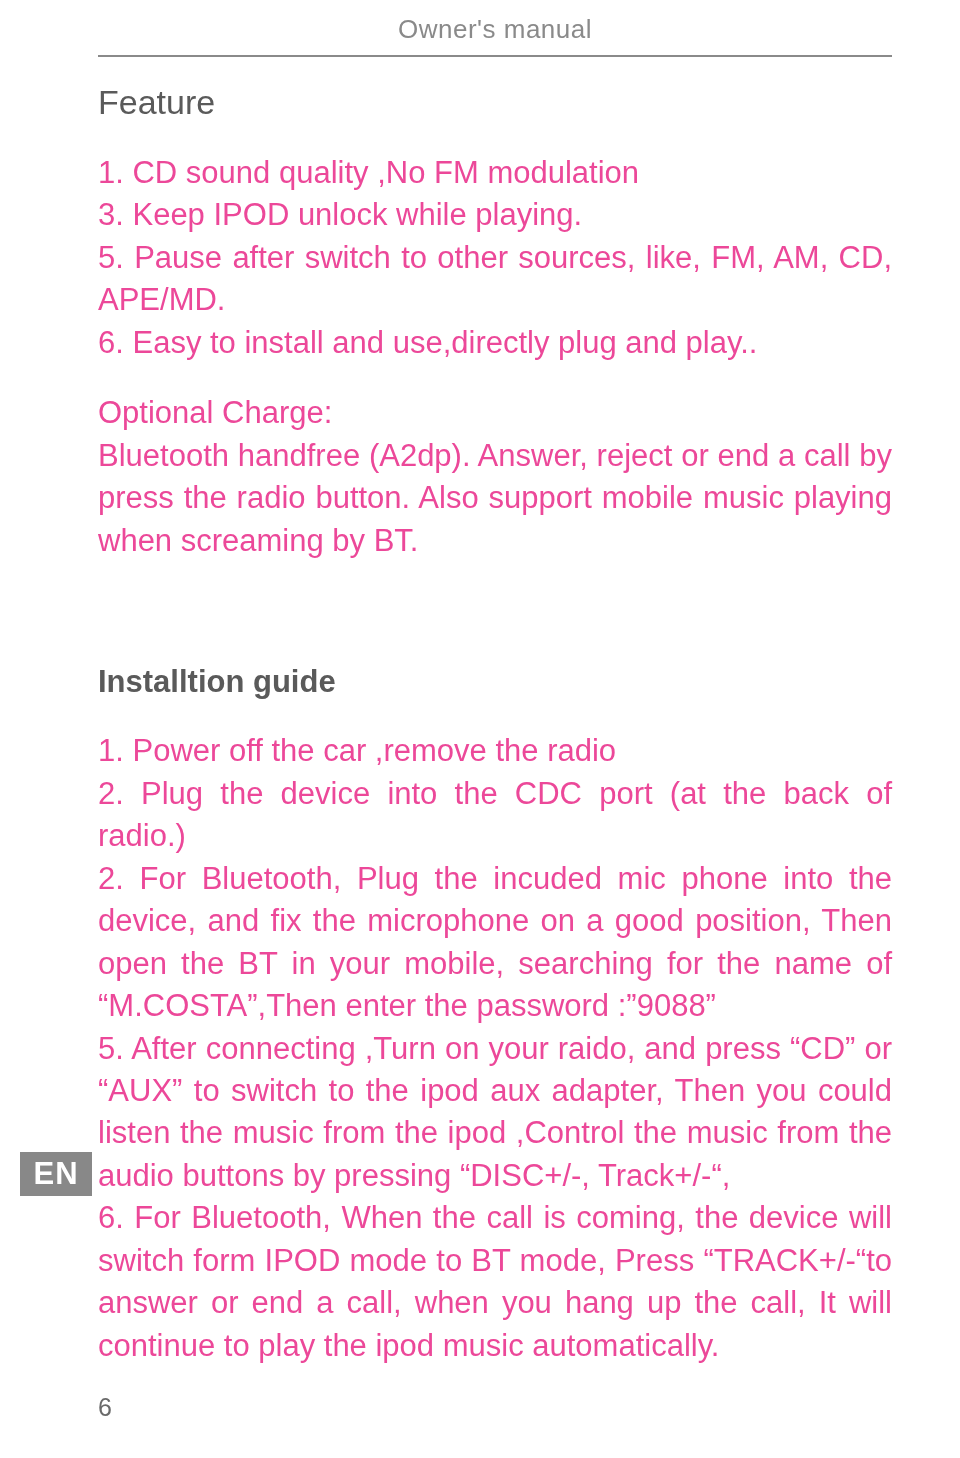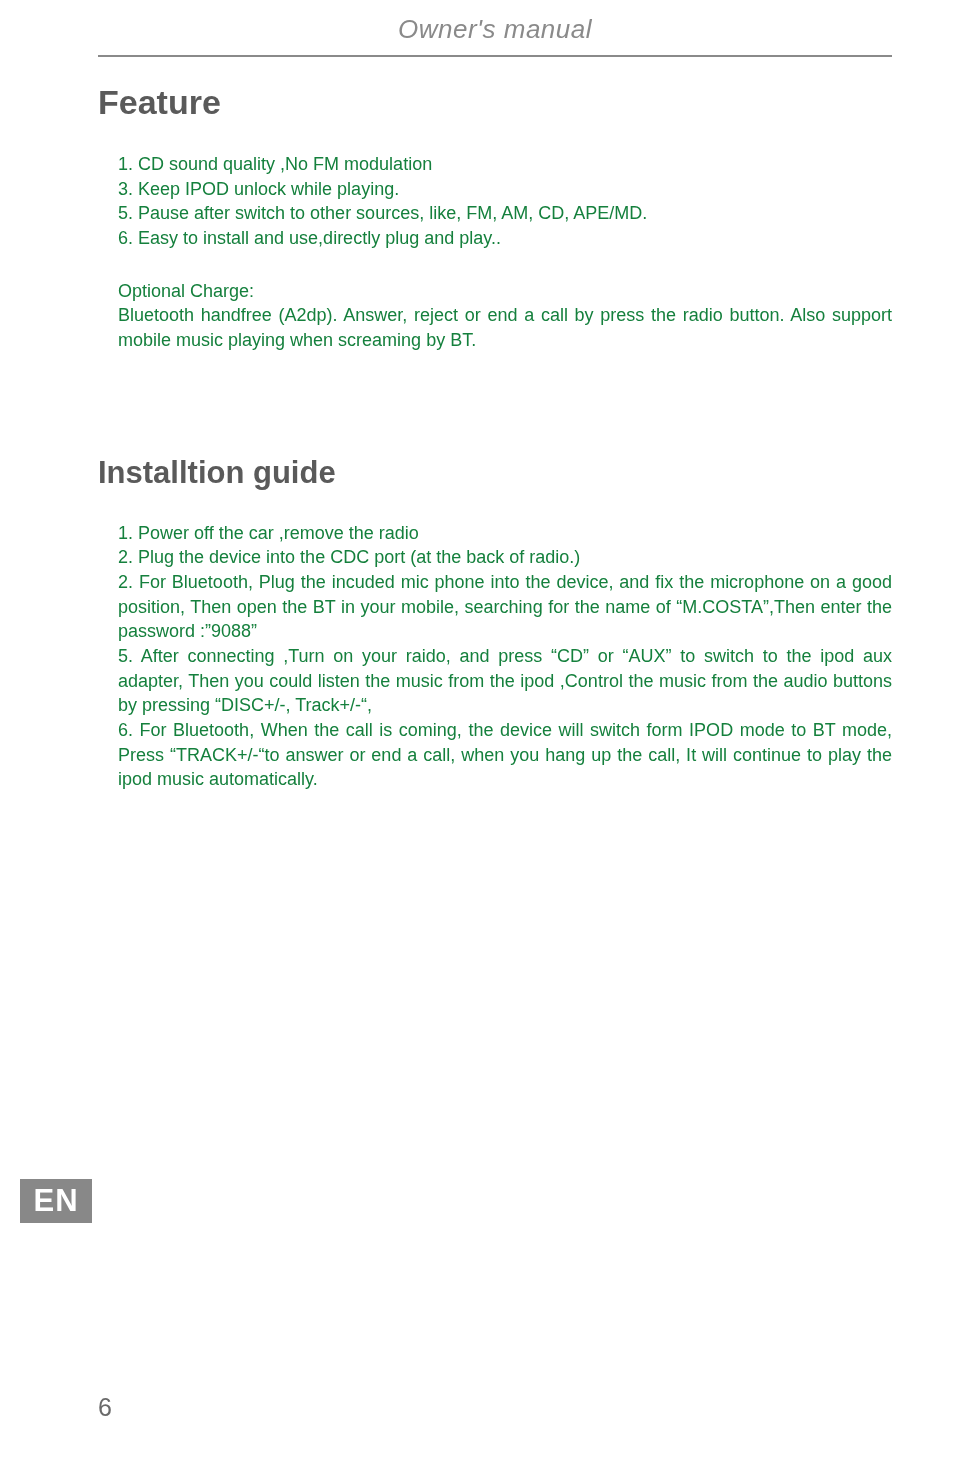--- a/index.html
+++ b/index.html
@@ -13,39 +13,37 @@
   }
   .page {
     position: relative;
     width: 960px;
     height: 1458px;
     box-sizing: border-box;
     padding: 14px 68px 0 98px;
   }
   .header {
     text-align: center;
-    font-style: italic;
     font-size: 26px;
     color: #8a8a8a;
     padding-bottom: 10px;
     border-bottom: 2px solid #8a8a8a;
     letter-spacing: 0.5px;
   }
   .section-title {
     font-size: 34px;
-    font-weight: bold;
+    font-weight: normal;
     color: #5a5a5a;
     margin: 26px 0 30px 0;
   }
   .body-text {
-    font-size: 18px;
+    font-size: 31px;
     line-height: 1.37;
-    color: #15803d;
+    color: #ec4899;
     text-align: justify;
-    margin-left: 20px;
   }
   .optional-block {
     margin-top: 28px;
   }
   .install-title {
     font-size: 31px;
     font-weight: bold;
     color: #5a5a5a;
     margin: 102px 0 30px 0;
   }
@@ -56,21 +54,20 @@
     width: 72px;
     height: 44px;
     background: #888888;
     color: #ffffff;
     font-size: 31px;
     font-weight: bold;
     display: flex;
     align-items: center;
     justify-content: center;
     letter-spacing: 1px;
-    margin-top: 27px;
   }
   .page-number {
     position: absolute;
     left: 98px;
     bottom: 36px;
     font-size: 25px;
     color: #6a6a6a;
   }
 </style>
 </head>

